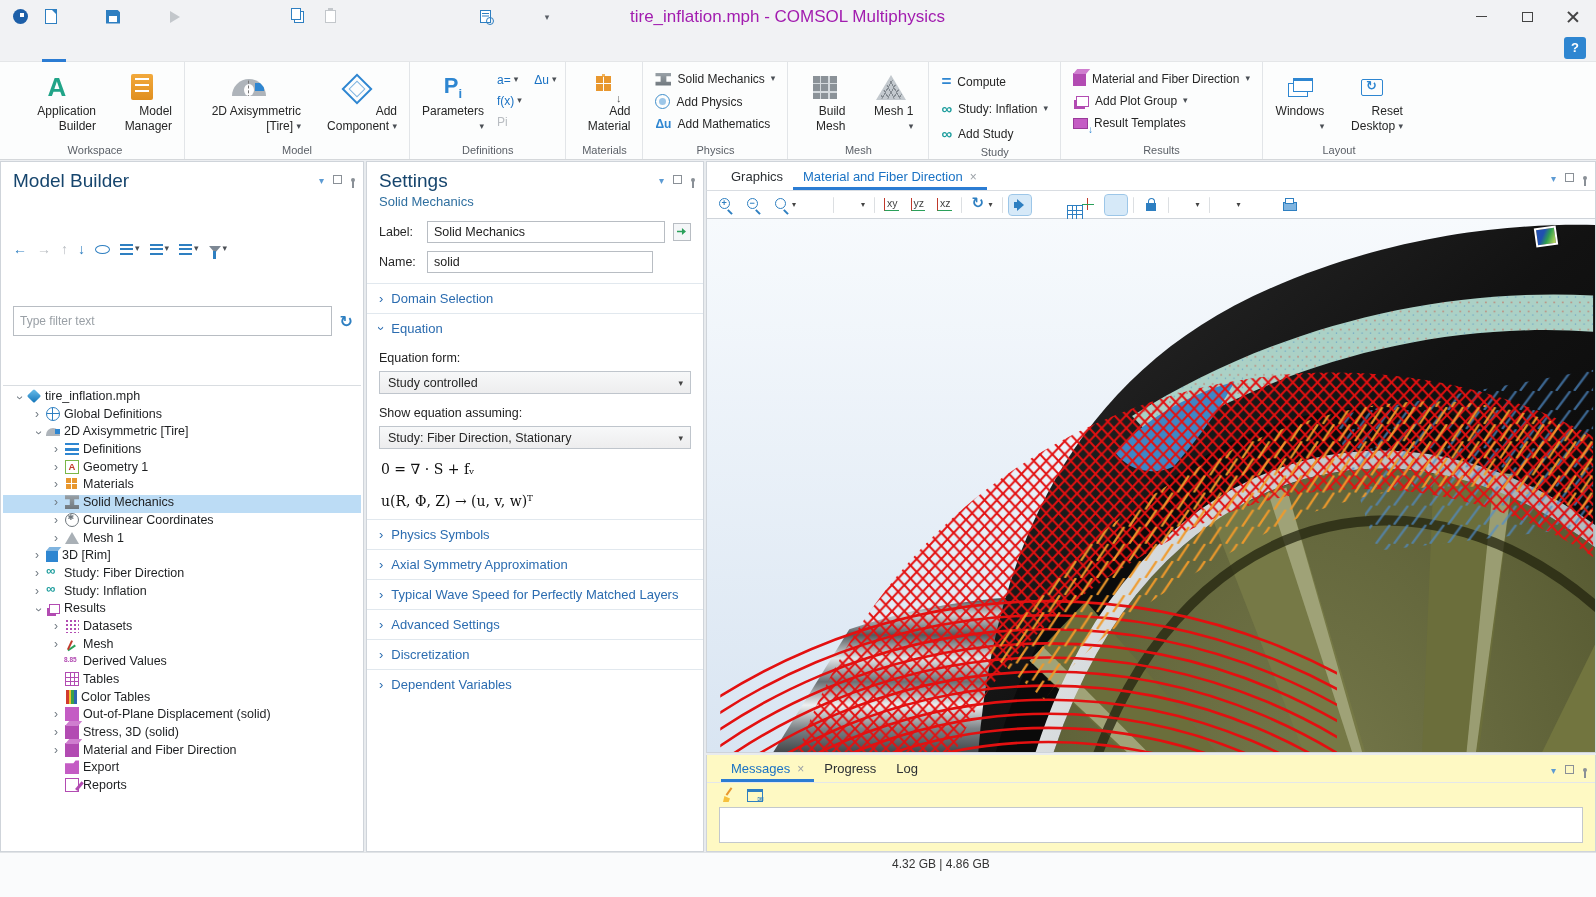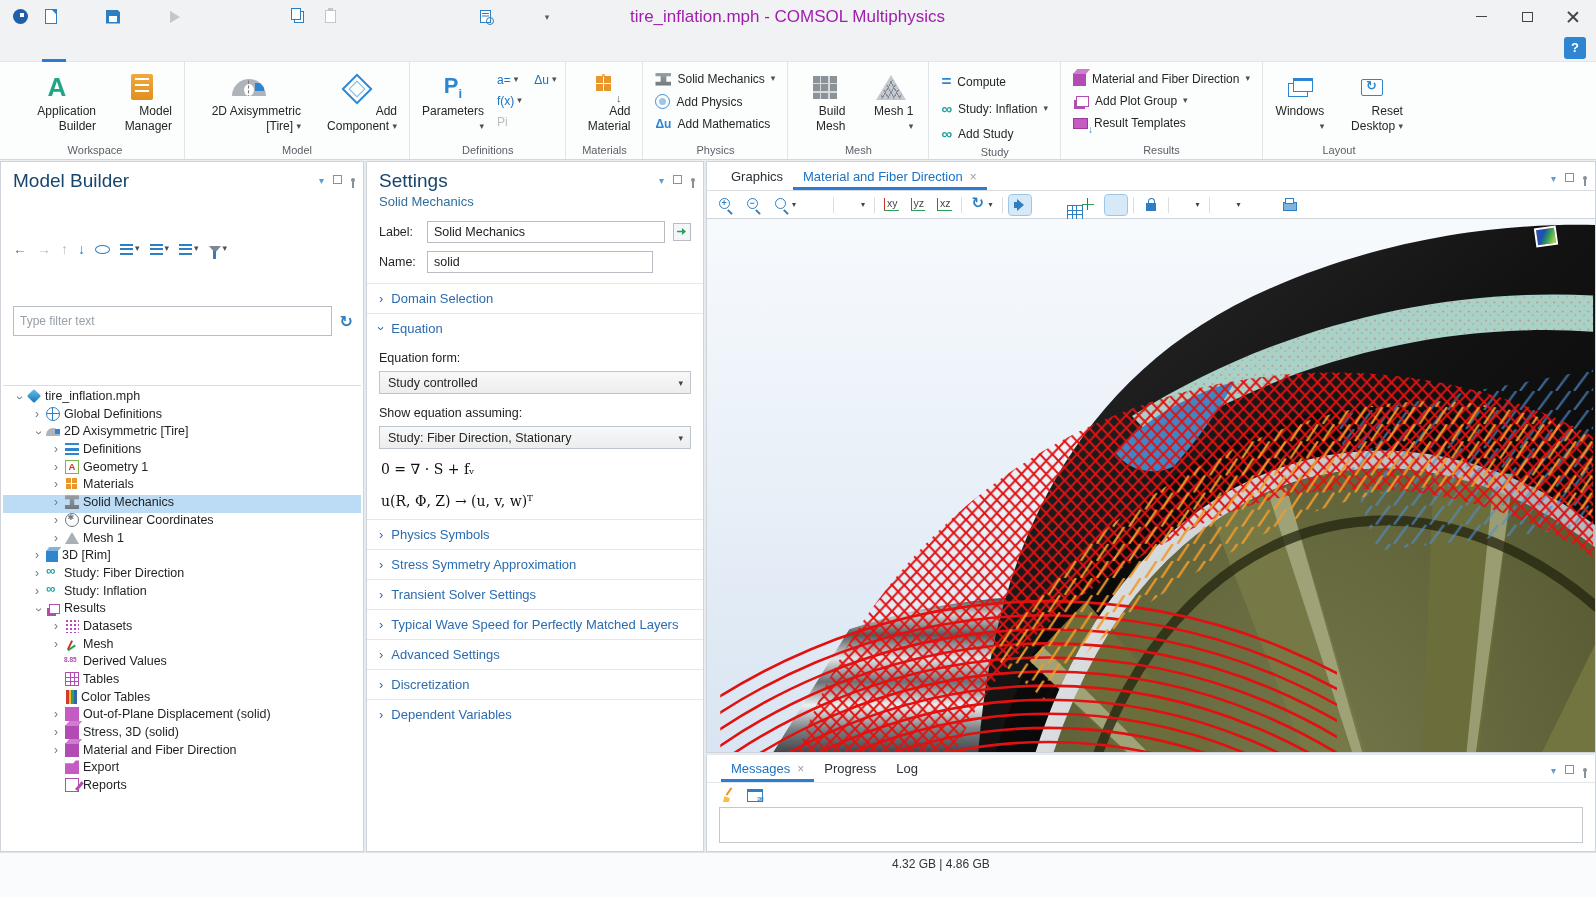--- a/index.html
+++ b/index.html
@@ -221,21 +221,21 @@
   .gi-lock::before { content:""; position:absolute; left:3px; top:6px; width:10px; height:8px; background:#2e7fc1; }
   .gi-lock::after { content:""; position:absolute; left:5px; top:1px; width:5px; height:6px; border:1.8px solid #2e7fc1; border-bottom:none; border-radius:4px 4px 0 0; }
   .gi-print::before { content:""; position:absolute; left:2px; top:5px; width:12px; height:7px; background:#7fb4e0; border:1.4px solid #2e7fc1; }
   .gi-print::after { content:""; position:absolute; left:4.5px; top:1px; width:7px; height:4px; background:#fff; border:1.4px solid #2e7fc1; }
 
   .gfx-canvas { flex:1; position:relative; border:1px solid #cfd4da; border-top:none; overflow:hidden; background:#eef4fa; }
   .gfx-canvas svg { position:absolute; inset:0; width:100%; height:100%; }
   .plot-thumb { position:absolute; top:8px; right:38px; width:22px; height:19px; background:linear-gradient(120deg,#2050b0 0 35%,#2f9e4f 60%,#cfe060 100%); border:2px solid #fff; box-shadow:0 0 3px rgba(0,0,0,.35); transform:rotate(-8deg); }
 
   
-  .msg-panel { height:97px; background:#ffffff; border:1px solid #cfd4da; border-top:none; margin-top:2px; display:flex; flex-direction:column; position:relative; }
+  .msg-panel { height:97px; background:#fef9c3; border:1px solid #cfd4da; border-top:none; margin-top:2px; display:flex; flex-direction:column; position:relative; }
   .msg-tabs { display:flex; align-items:flex-end; padding-left:14px; gap:4px; border-bottom:1px solid #e4e7ea; height:28px; }
   .msg-toolbar { display:flex; align-items:center; gap:10px; padding:4px 0 2px 14px; }
   .mi-broom { width:16px; height:16px; position:relative; }
   .mi-broom::before { content:""; position:absolute; left:7px; top:0; width:2px; height:9px; background:#e8972e; transform:rotate(35deg); }
   .mi-broom::after { content:""; position:absolute; left:2px; bottom:1px; width:7px; height:6px; background:#f6c03c; clip-path:polygon(0 100%,20% 0,100% 40%,80% 100%); }
   .mi-mailwin { width:16px; height:13px; border:1.5px solid #2e7fc1; position:relative; }
   .mi-mailwin::before { content:""; position:absolute; left:-1px; top:-1px; right:-1px; height:3px; background:#2e7fc1; }
   .mi-mailwin::after { content:"✉"; position:absolute; right:-2px; bottom:-3px; font-size:8px; color:#2e7fc1; }
   .msg-box { margin:2px 12px 8px; flex:1; border:1px solid #c3c8cd; background:#fff; }
 
@@ -718,25 +718,21 @@
       <div class="eq-math">0 = ∇ · S + fᵥ</div>
       <div class="eq-math" style="padding-top:14px;padding-bottom:10px">u(R, Φ, Z) → (u, v, w)ᵀ</div>
       <div>
 
       <div class="sec">
             <span class="chev"></span>
             <span>Physics Symbols</span>
           </div>
           <div class="sec">
             <span class="chev"></span>
-            <span>Stress Symmetry Approximation</span>
-          </div>
-          <div class="sec">
-            <span class="chev"></span>
-            <span>Transient Solver Settings</span>
+            <span>Axial Symmetry Approximation</span>
           </div>
           <div class="sec">
             <span class="chev"></span>
             <span>Typical Wave Speed for Perfectly Matched Layers</span>
           </div>
           <div class="sec">
             <span class="chev"></span>
             <span>Advanced Settings</span>
           </div>
           <div class="sec">

